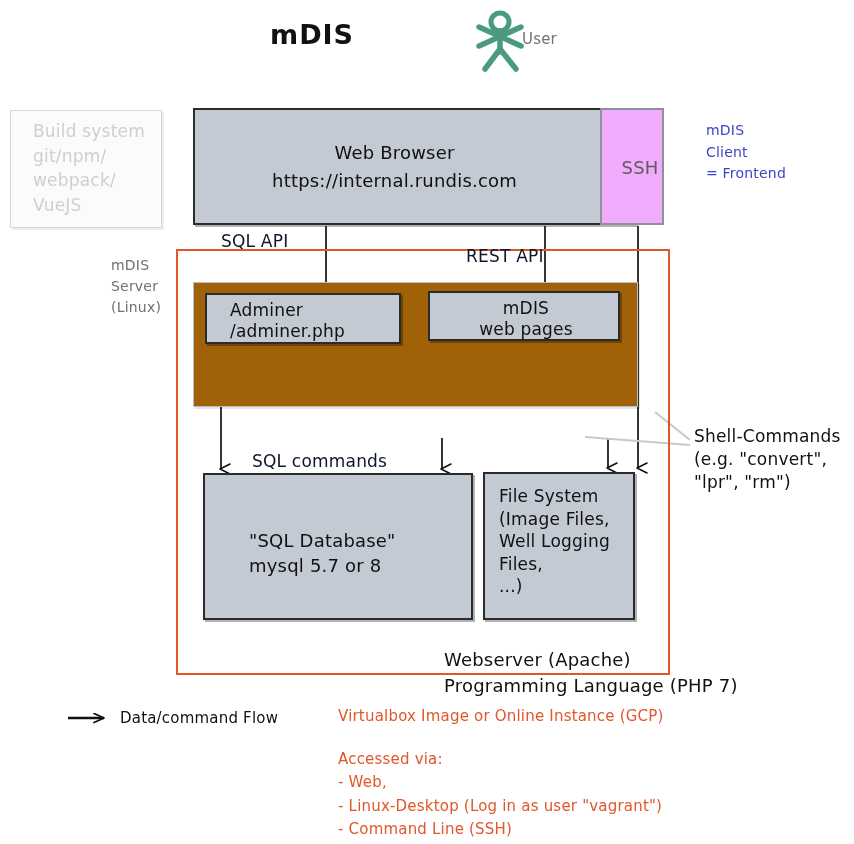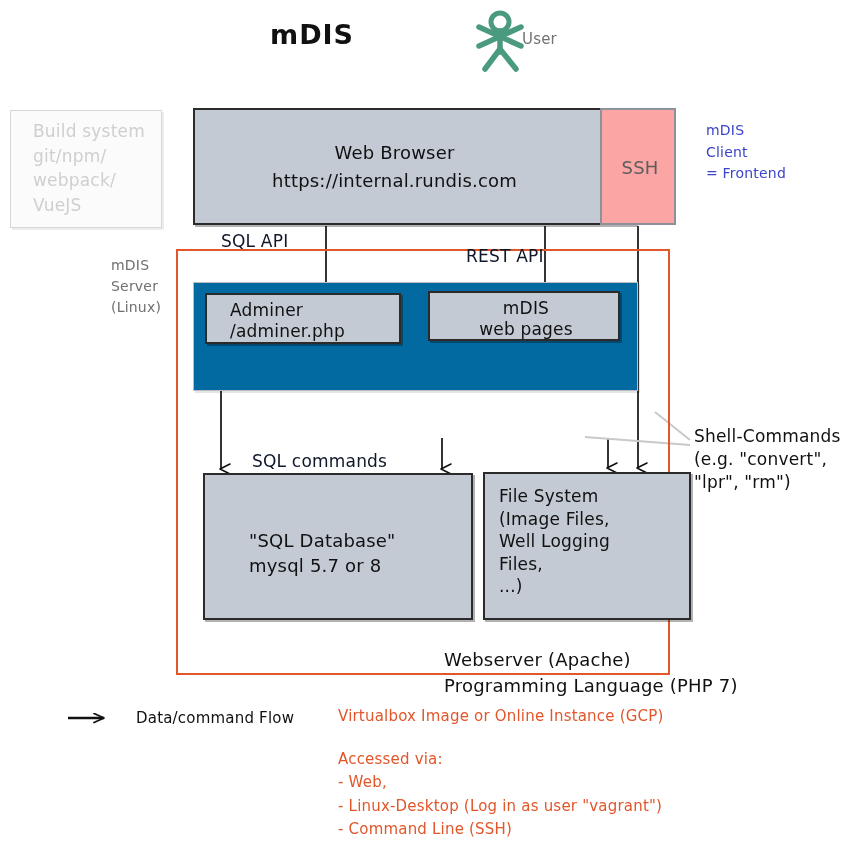--- a/index.html
+++ b/index.html
@@ -76,23 +76,23 @@
   }
   #browser-text {
     left: 0; top: 29px; width: 399px;
     text-align: center;
     font-size: 18px;
     line-height: 1.55;
   }
 
   #ssh-box {
     left: 600px; top: 108px;
-    width: 76px; height: 117px;
+    width: 64px; height: 117px;
     border: 2px solid #8d9199;
-    background: #fca5a5;
+    background: #f0abfc;
     box-shadow: none;
   }
   #ssh-text {
     left: 0; top: 46px; width: 76px;
     text-align: center;
     font-size: 18px;
     color: #5d5d5d;
   }
 
   #client-note {
@@ -112,23 +112,23 @@
   #server-note {
     left: 111px; top: 255px;
     font-size: 14px;
     color: #707070;
     line-height: 1.5;
   }
 
   
   #webserver-box {
     left: 193px; top: 282px;
-    width: 445px; height: 109px;
+    width: 445px; height: 125px;
     border: 1px solid #b9bec4;
-    background: #0369a1;
+    background: #a16207;
     box-shadow: 2px 2px 0 rgba(0,0,0,.10);
   }
   #adminer-box {
     left: 205px; top: 293px;
     width: 196px; height: 51px;
   }
   #adminer-text {
     left: 23px; top: 5px;
     font-size: 17px;
     line-height: 1.25;
@@ -154,21 +154,21 @@
     left: 203px; top: 473px;
     width: 270px; height: 147px;
   }
   #db-text {
     left: 44px; top: 53px;
     font-size: 18px;
     line-height: 1.4;
   }
   #fs-box {
     left: 483px; top: 472px;
-    width: 208px; height: 148px;
+    width: 152px; height: 148px;
   }
   #fs-text {
     left: 14px; top: 11px;
     font-size: 17px;
     line-height: 1.33;
   }
 
   
   .edge-label {
     font-size: 17px;
@@ -184,21 +184,20 @@
     font-size: 17px;
     color: #111;
     line-height: 1.35;
   }
 
   
   #legend-flow {
     left: 120px; top: 709px;
     font-size: 15px;
     color: #111;
-    margin-left: 16px;
   }
   #legend-vbox {
     left: 338px; top: 707px;
     font-size: 15px;
     color: #e2562a;
   }
   #legend-access {
     left: 338px; top: 748px;
     font-size: 15px;
     color: #e2562a;

